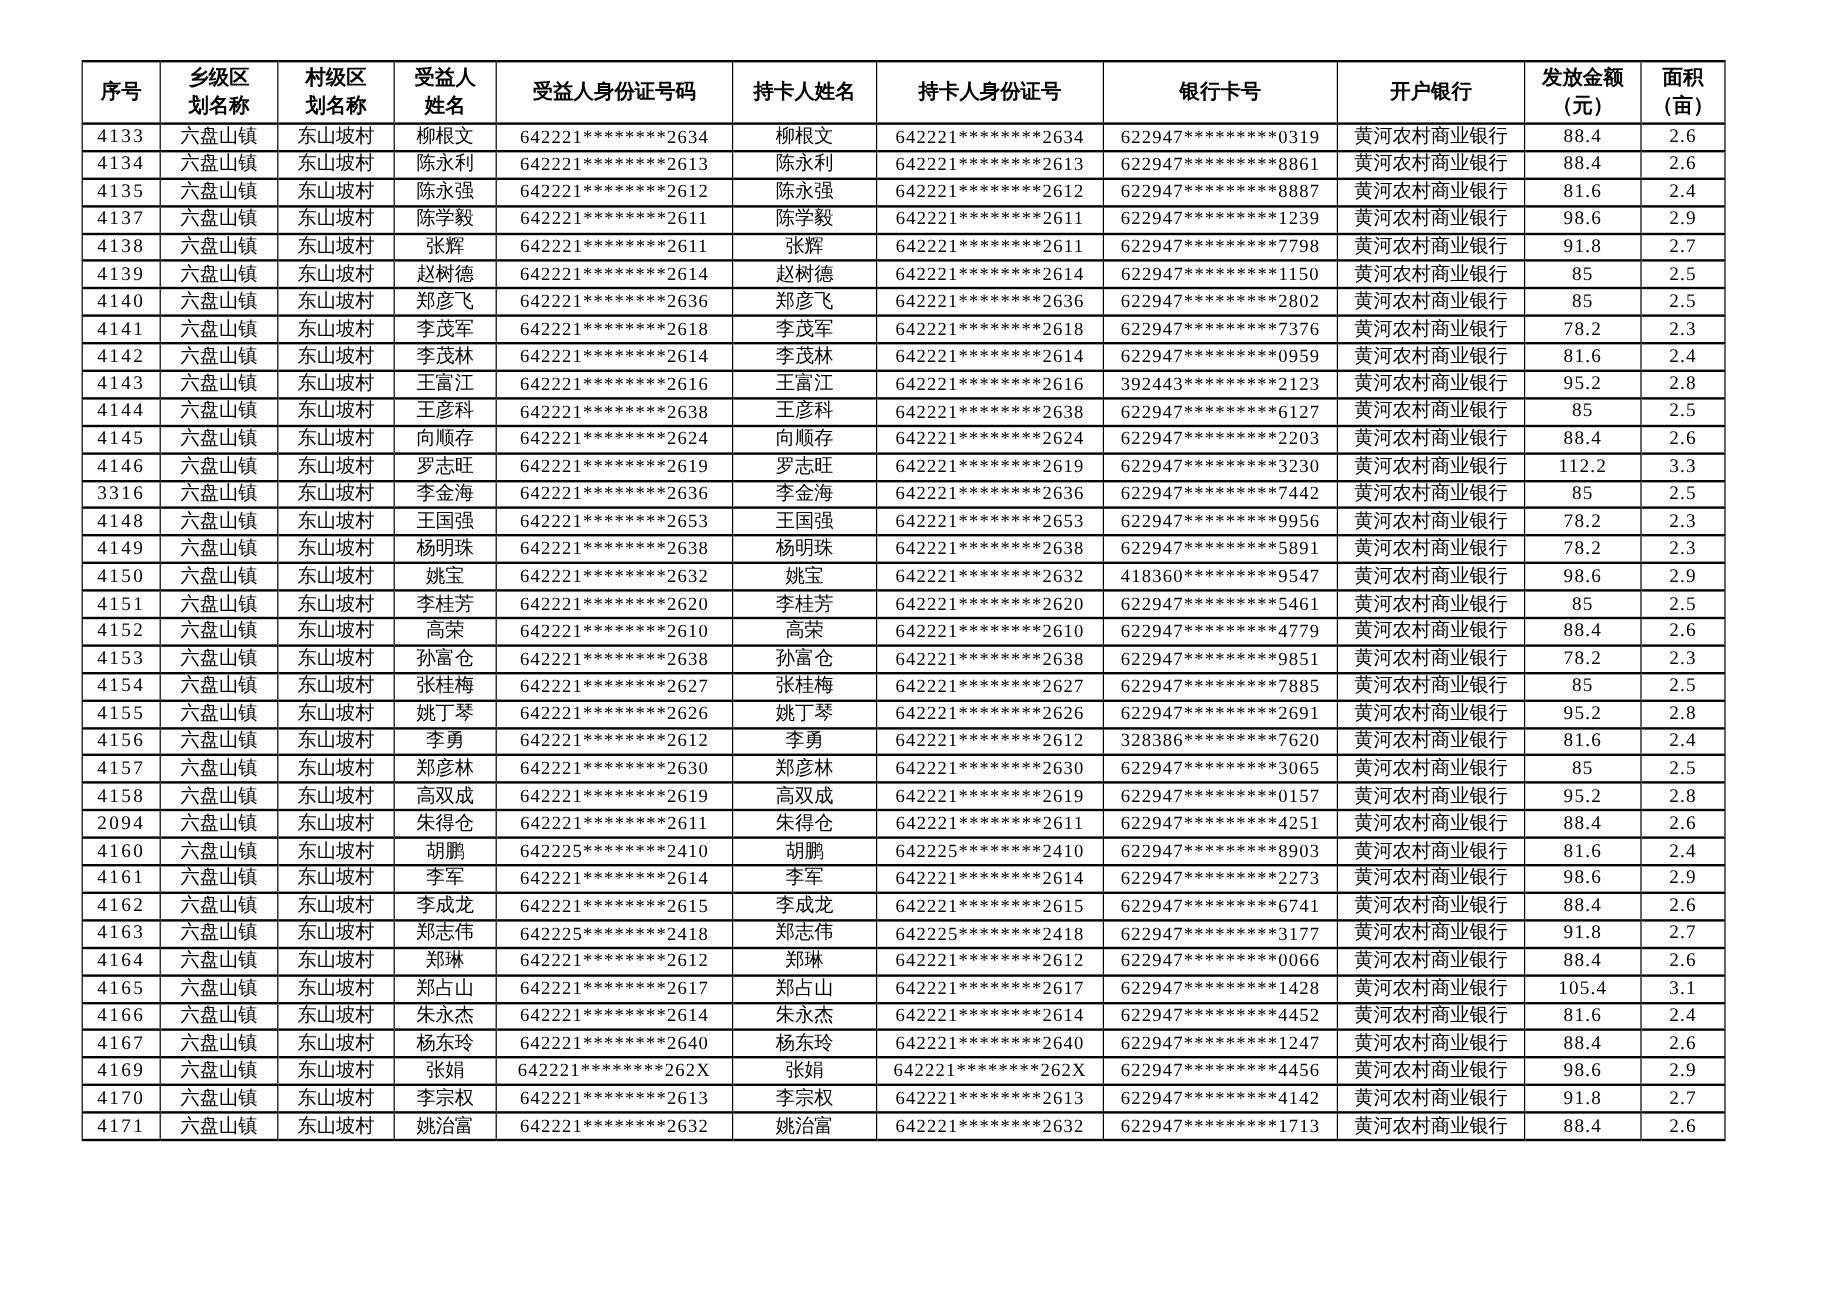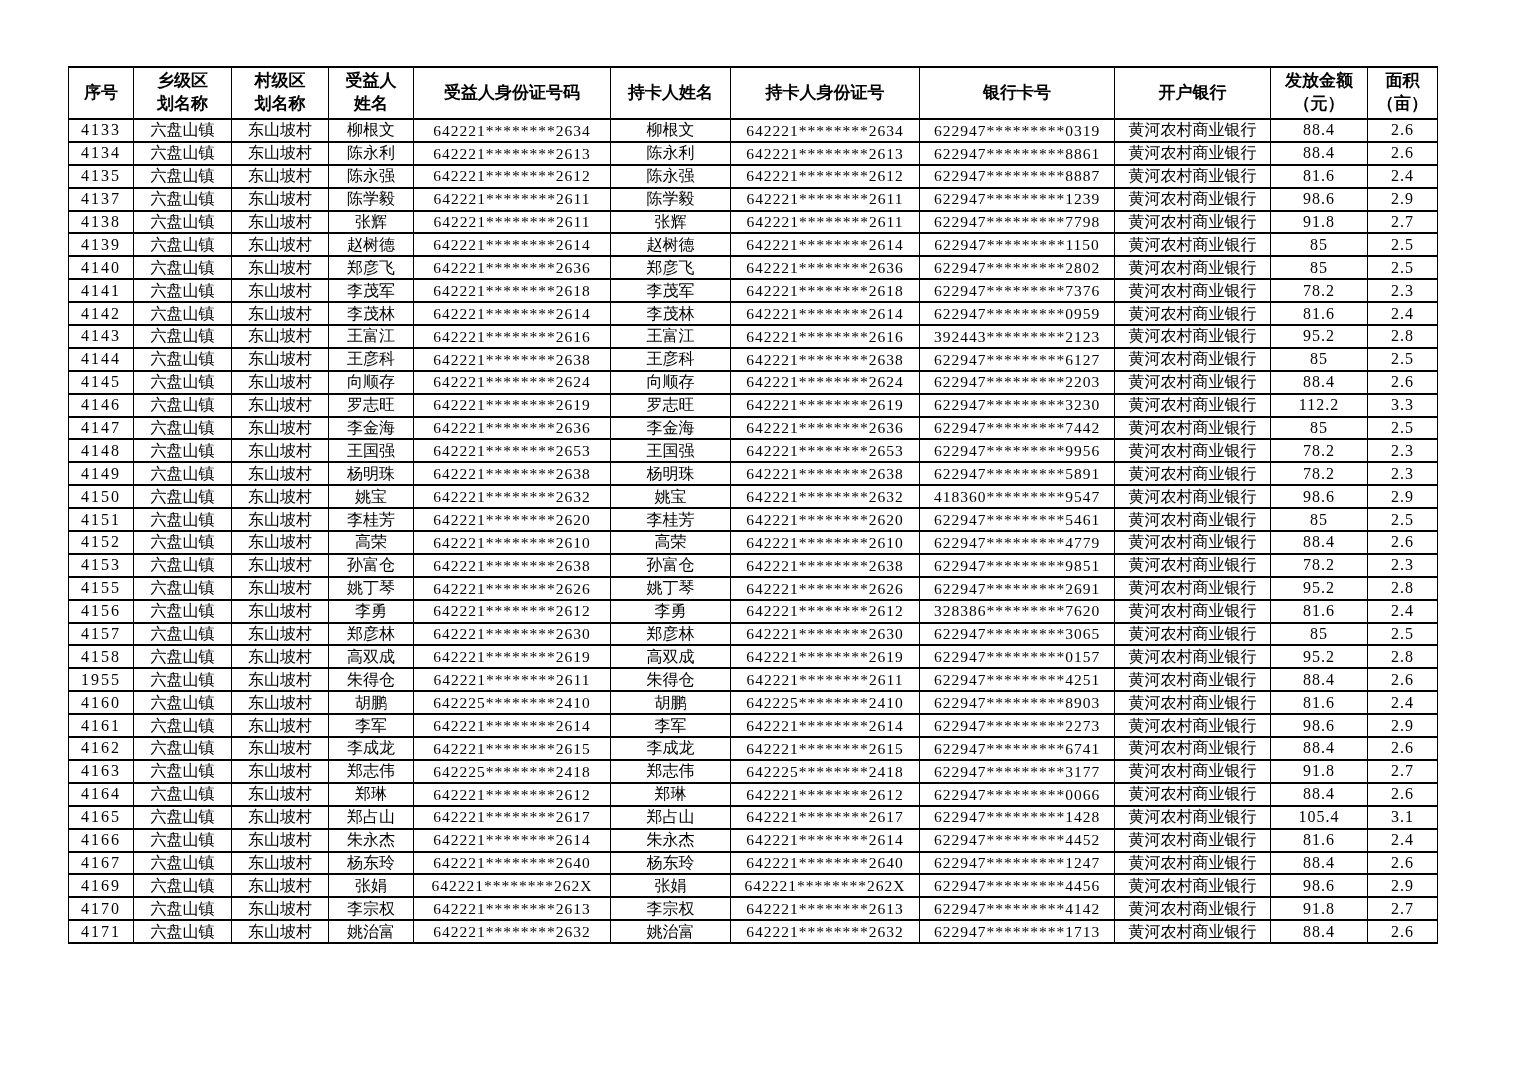--- a/index.html
+++ b/index.html
@@ -16,21 +16,21 @@
   .page {
     position: relative;
     width: 1519px;
     height: 1075px;
     background: #ffffff;
     overflow: hidden;
   }
   table.grid {
     position: absolute;
     left: 68px;
-    top: 66px;
+    top: 50px;
     width: 1369px;
     border-collapse: collapse;
     table-layout: fixed;
   }
   table.grid th,
   table.grid td {
     border-left: 1px solid #000;
     border-right: 1px solid #000;
     border-top: 2px solid #000;
     border-bottom: 2px solid #000;
@@ -262,21 +262,21 @@
           <td>罗志旺</td>
           <td>642221********2619</td>
           <td>罗志旺</td>
           <td>642221********2619</td>
           <td>622947*********3230</td>
           <td>黄河农村商业银行</td>
           <td>112.2</td>
           <td>3.3</td>
         </tr>
         <tr>
-          <td>4147</td>
+          <td>3316</td>
           <td>六盘山镇</td>
           <td>东山坡村</td>
           <td>李金海</td>
           <td>642221********2636</td>
           <td>李金海</td>
           <td>642221********2636</td>
           <td>622947*********7442</td>
           <td>黄河农村商业银行</td>
           <td>85</td>
           <td>2.5</td>
@@ -353,20 +353,33 @@
           <td>孙富仓</td>
           <td>642221********2638</td>
           <td>孙富仓</td>
           <td>642221********2638</td>
           <td>622947*********9851</td>
           <td>黄河农村商业银行</td>
           <td>78.2</td>
           <td>2.3</td>
         </tr>
         <tr>
+          <td>4154</td>
+          <td>六盘山镇</td>
+          <td>东山坡村</td>
+          <td>张桂梅</td>
+          <td>642221********2627</td>
+          <td>张桂梅</td>
+          <td>642221********2627</td>
+          <td>622947*********7885</td>
+          <td>黄河农村商业银行</td>
+          <td>85</td>
+          <td>2.5</td>
+        </tr>
+        <tr>
           <td>4155</td>
           <td>六盘山镇</td>
           <td>东山坡村</td>
           <td>姚丁琴</td>
           <td>642221********2626</td>
           <td>姚丁琴</td>
           <td>642221********2626</td>
           <td>622947*********2691</td>
           <td>黄河农村商业银行</td>
           <td>95.2</td>
@@ -405,21 +418,21 @@
           <td>高双成</td>
           <td>642221********2619</td>
           <td>高双成</td>
           <td>642221********2619</td>
           <td>622947*********0157</td>
           <td>黄河农村商业银行</td>
           <td>95.2</td>
           <td>2.8</td>
         </tr>
         <tr>
-          <td>1955</td>
+          <td>2094</td>
           <td>六盘山镇</td>
           <td>东山坡村</td>
           <td>朱得仓</td>
           <td>642221********2611</td>
           <td>朱得仓</td>
           <td>642221********2611</td>
           <td>622947*********4251</td>
           <td>黄河农村商业银行</td>
           <td>88.4</td>
           <td>2.6</td>

